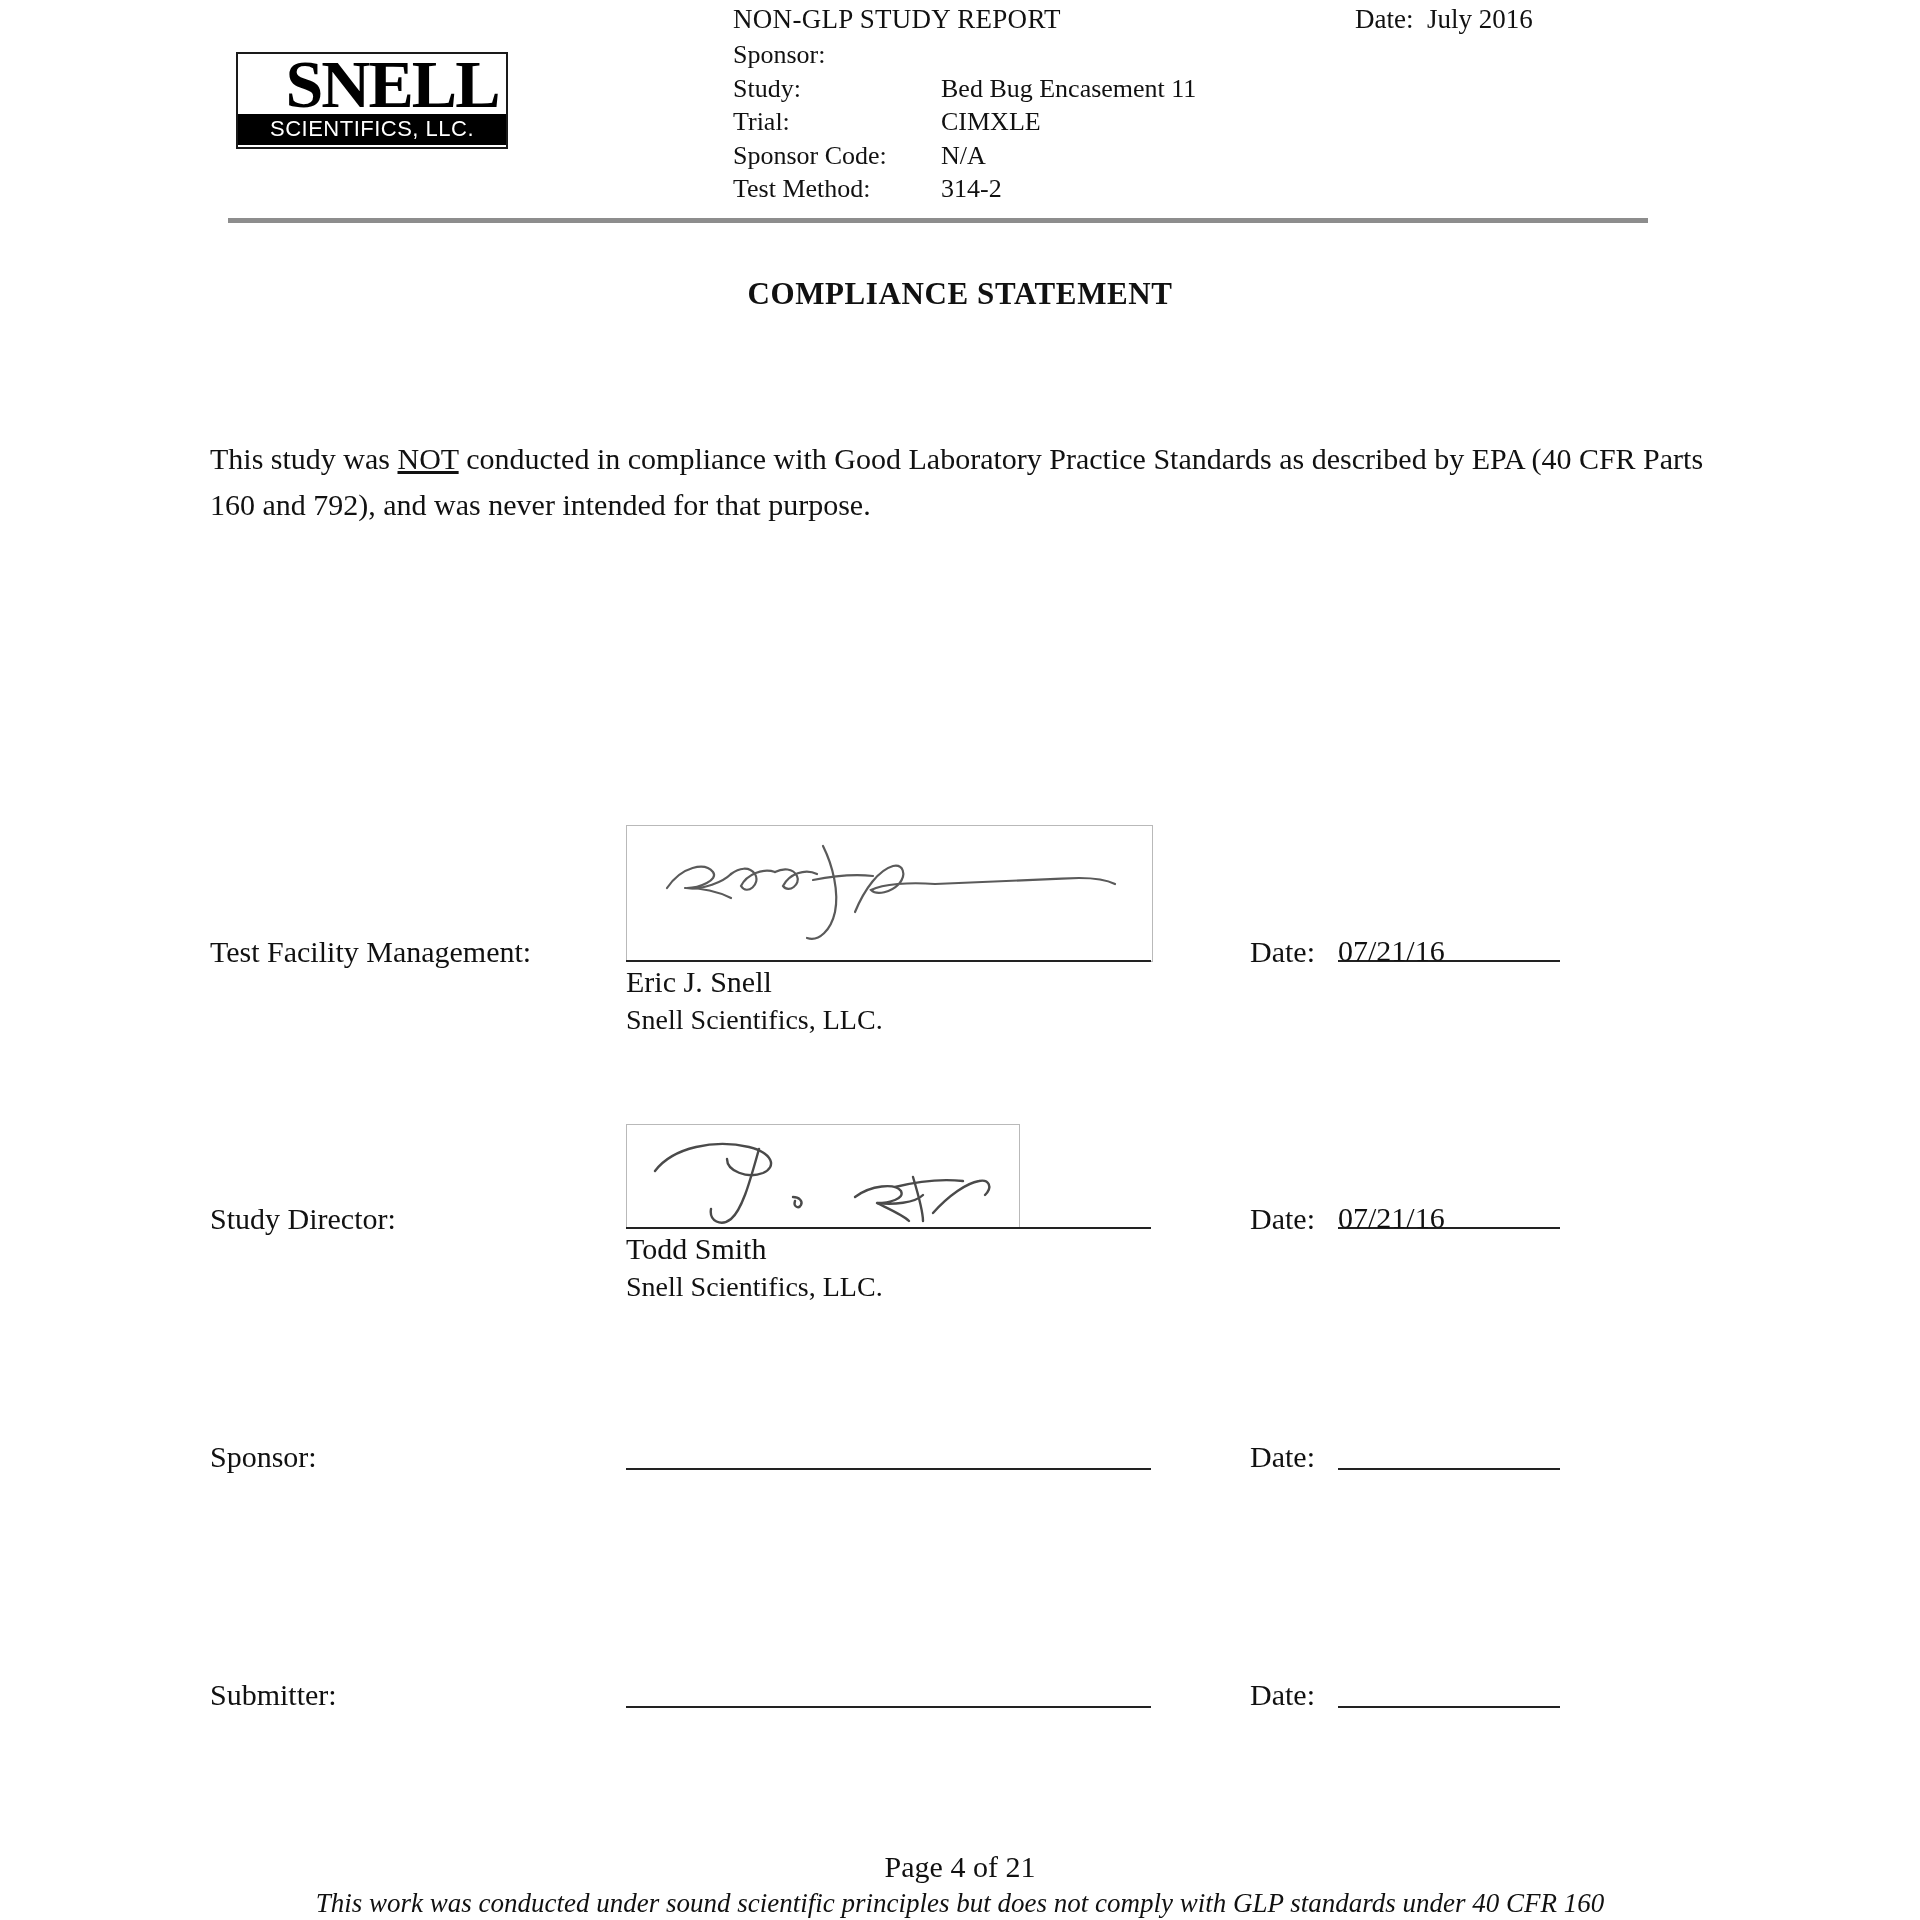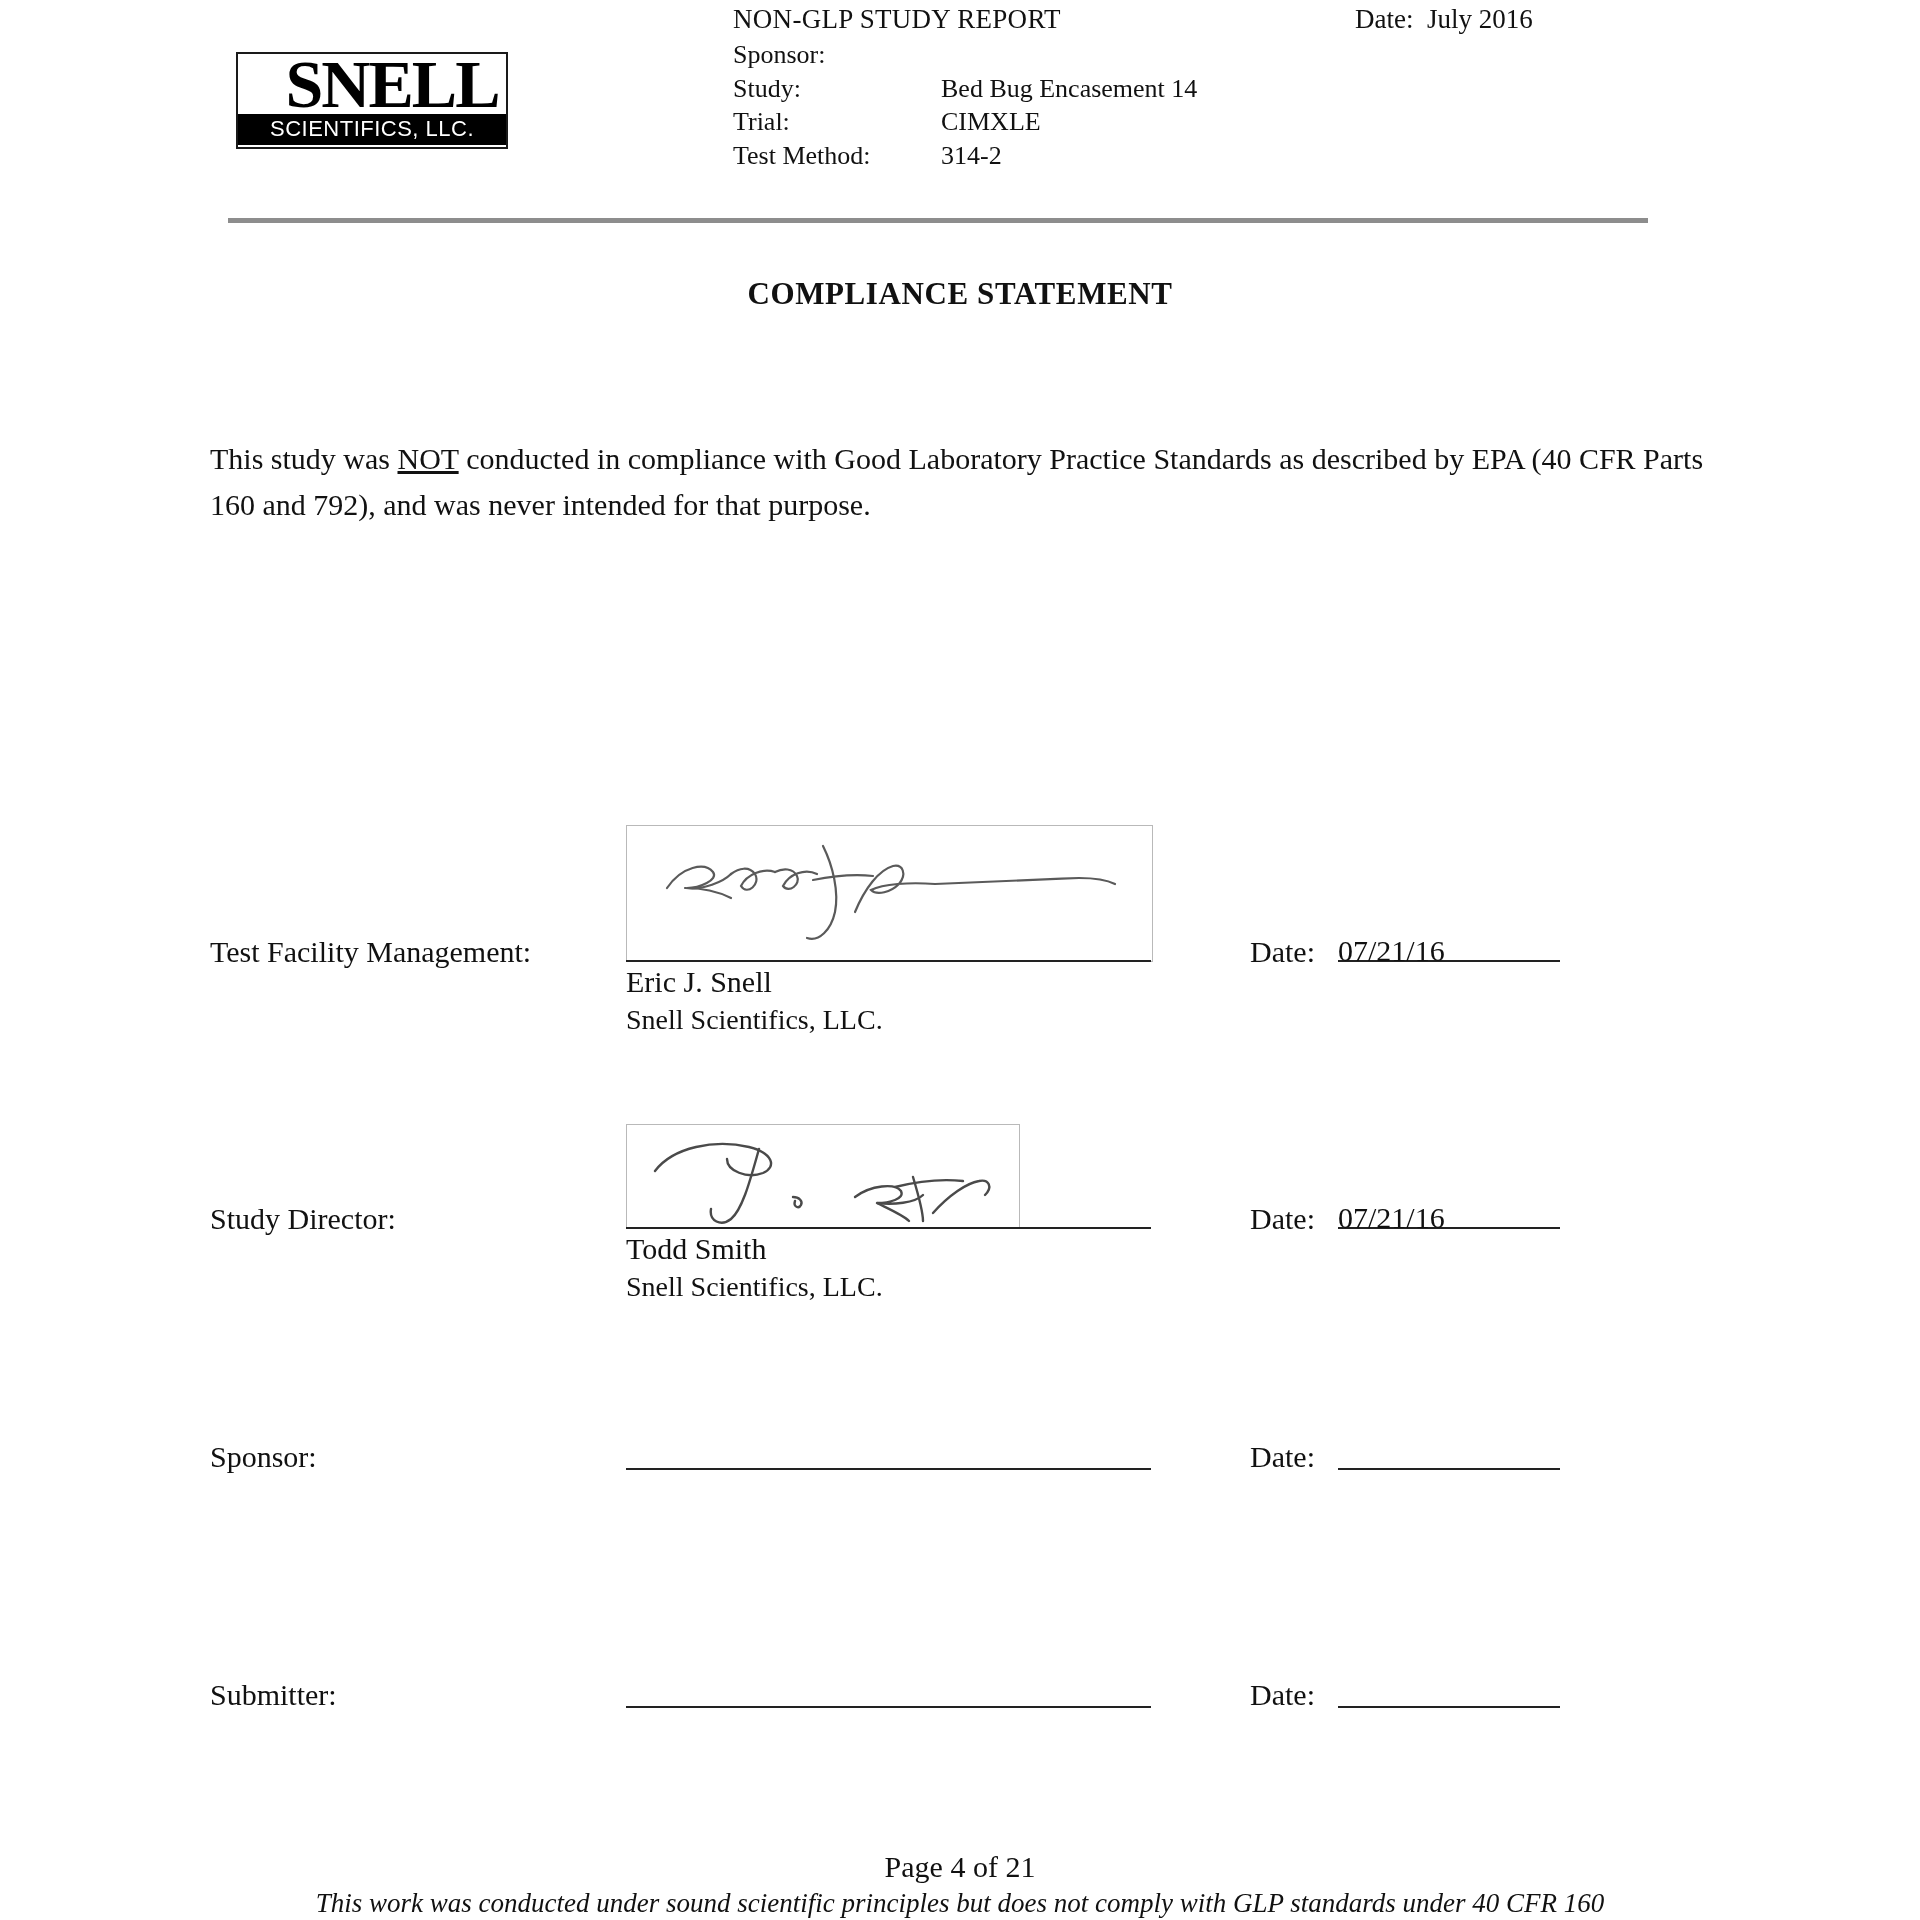--- a/index.html
+++ b/index.html
@@ -217,25 +217,29 @@
     </div>
 
     <table class="hdr-table">
       <tbody>
           <tr>
         <td class="hdr-label">Sponsor:</td>
         <td></td>
       </tr>
       <tr>
         <td class="hdr-label">Study:</td>
-        <td>Bed Bug Encasement 14</td>
+        <td>Bed Bug Encasement 11</td>
       </tr>
       <tr>
         <td class="hdr-label">Trial:</td>
         <td>CIMXLE</td>
+      </tr>
+      <tr>
+        <td class="hdr-label">Sponsor Code:</td>
+        <td>N/A</td>
       </tr>
       <tr>
         <td class="hdr-label">Test Method:</td>
         <td>314-2</td>
       </tr>
     </tbody>
       </table>
 
     <div class="rule"></div>
   </div>

